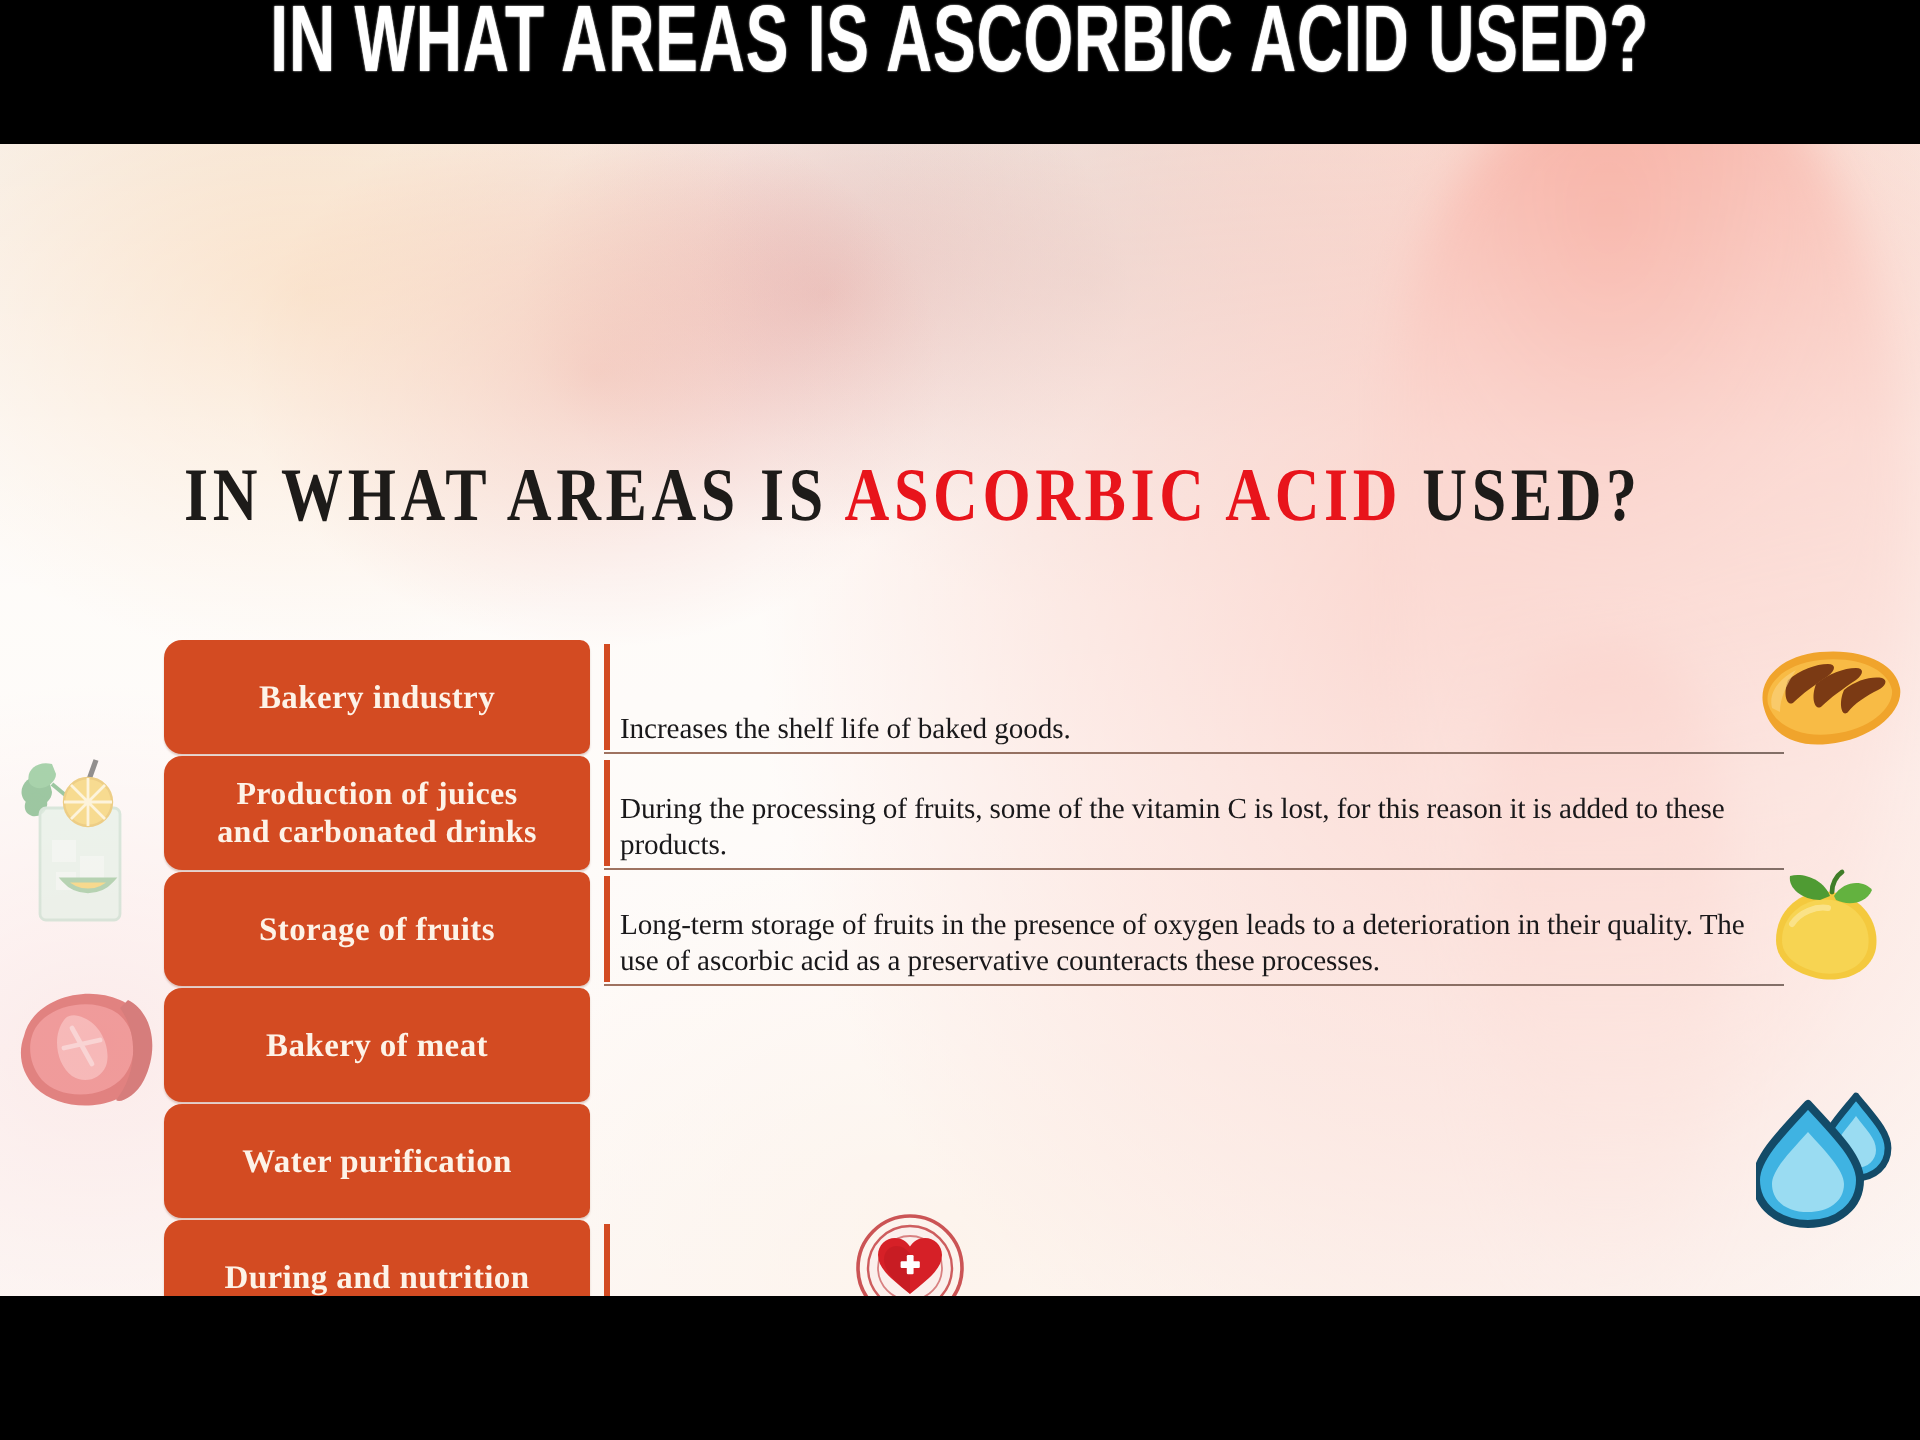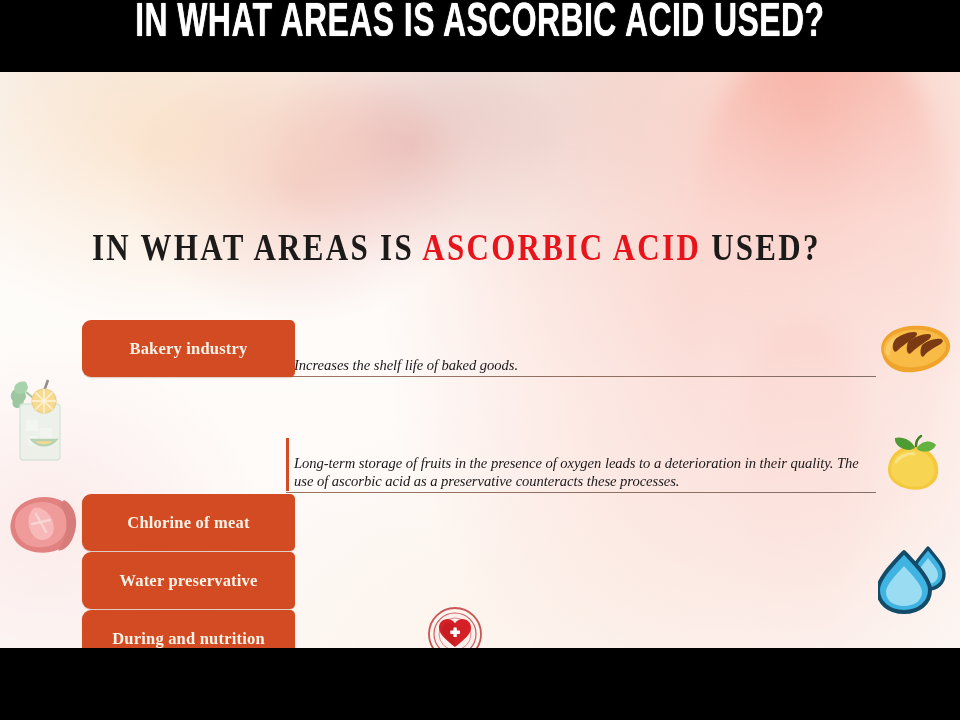--- a/index.html
+++ b/index.html
@@ -146,26 +146,25 @@
     letter-spacing: 0.2px;
     padding: 0 8px;
     z-index: 3;
     box-shadow: 0 1px 1px rgba(120,40,12,0.22);
   }
   .row-label.two-line { font-size: 16px; line-height: 19px; }
 
   
   .row-desc-wrap {
     position: absolute;
-    left: 204px;
+    left: 220px;
     top: 0;
     width: 590px;
     height: 57px;
     z-index: 2;
-    font-style: italic;
   }
   .row-desc-wrap::before {   
     content: "";
     position: absolute;
     left: 0; top: 2px;
     width: 3px; height: 53px;
     background: #d34b22;
   }
   .row-desc-wrap::after {    
     content: "";
@@ -225,33 +224,41 @@
 
     <div class="rows">
 
       <div class="row" style="top:248px">
         <div class="row-label">Bakery industry</div>
         <div class="row-desc-wrap">
           <div class="row-desc">Increases the shelf life of baked goods.</div>
         </div>
       </div>
 
+      <div class="row" style="top:306px">
+        <div class="row-label two-line" style="white-space:pre-line">Production of juices
+and carbonated drinks</div>
+        <div class="row-desc-wrap">
+          <div class="row-desc">During the processing of fruits, some of the vitamin C is lost, for this reason it is added to these products.</div>
+        </div>
+      </div>
 
       <div class="row" style="top:364px">
+        <div class="row-label">Storage of fruits</div>
         <div class="row-desc-wrap">
           <div class="row-desc">Long-term storage of fruits in the presence of oxygen leads to a deterioration in their quality. The use of ascorbic acid as a preservative counteracts these processes.</div>
         </div>
       </div>
 
       <div class="row" style="top:422px">
-        <div class="row-label">Chlorine of meat</div>
+        <div class="row-label">Bakery of meat</div>
       </div>
 
       <div class="row" style="top:480px">
-        <div class="row-label">Water preservative</div>
+        <div class="row-label">Water purification</div>
       </div>
 
       <div class="row" style="top:538px">
         <div class="row-label">During and nutrition</div>
         <div class="row-desc-wrap">
           <div class="row-desc">What about without health? We need this vitamin!</div>
         </div>
       </div>
 
     </div>

